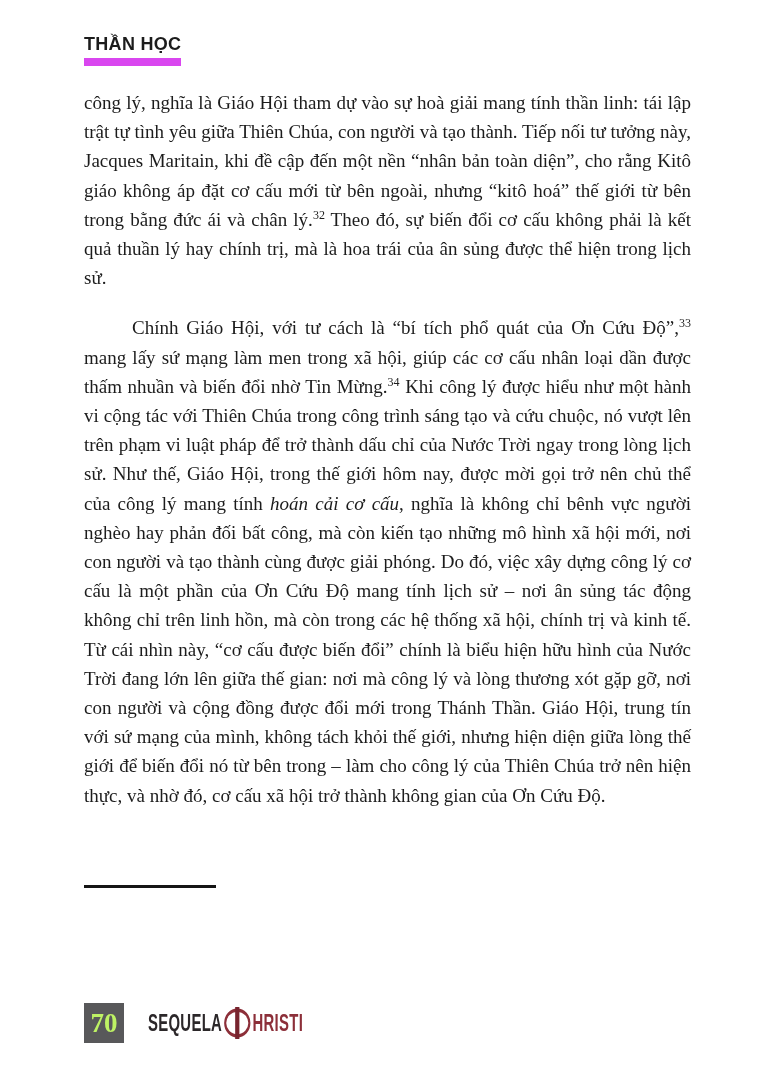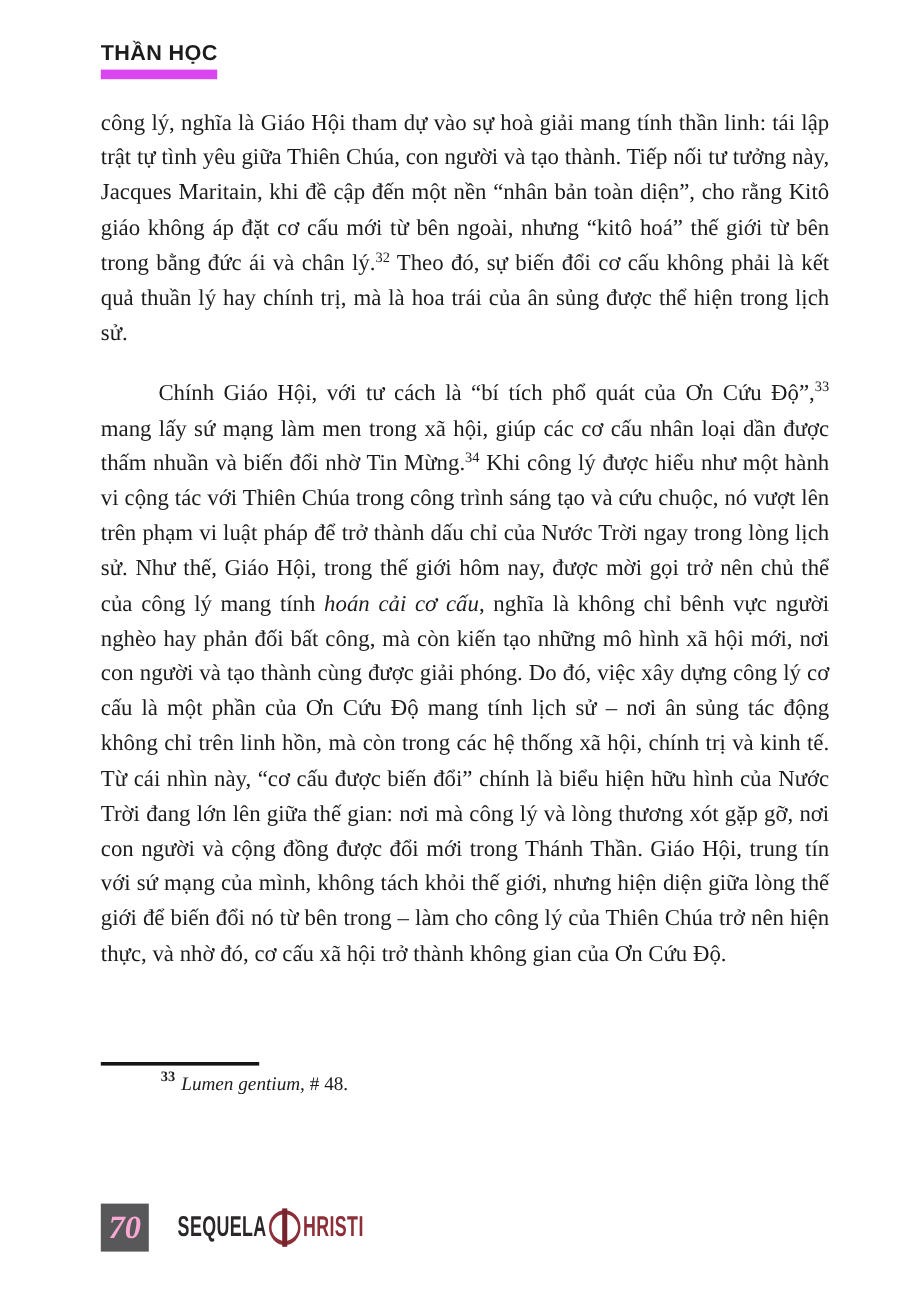--- a/index.html
+++ b/index.html
@@ -39,21 +39,21 @@
   .fn-num { font-weight:bold; margin-right:5px; }
   .footer {
     position:absolute; left:84px; top:1003px; height:40px;
     display:flex; align-items:center;
   }
   .pagenum-box {
     width:40px; height:40px; background:var(--box-gray,#58585a);
     display:flex; align-items:center; justify-content:center;
   }
   .pagenum-box span {
-    color:#f9a8d4; font-weight:bold; font-size:27px; font-family:"Liberation Serif", serif;font-style:italic;
+    color:#bef264; font-weight:bold; font-size:27px; font-family:"Liberation Serif", serif;
   }
   .brand {
     display:flex; align-items:center; margin-left:24px;
     transform:scaleX(.62); transform-origin:left center;
     font-family:"Liberation Sans", sans-serif; font-weight:bold;
     font-size:24px; letter-spacing:.5px; white-space:nowrap;
   }
   .brand-prefix { color:#2b2729; }
   .brand-suffix { color:var(--maroon,#8c2f39); margin-left:1px; }
   .brand-emblem { display:flex; margin:0 1px; }
@@ -70,21 +70,20 @@
   </div>
 
   <div class="body-text">
       <p class="para"><span>công lý, nghĩa là Giáo Hội tham dự vào sự hoà giải mang tính thần linh: tái lập trật tự tình yêu giữa Thiên Chúa, con người và tạo thành. Tiếp nối tư tưởng này, Jacques Maritain, khi đề cập đến một nền “nhân bản toàn diện”, cho rằng Kitô giáo không áp đặt cơ cấu mới từ bên ngoài, nhưng “kitô hoá” thế giới từ bên trong bằng đức ái và chân lý.</span><sup>32</sup><span> Theo đó, sự biến đổi cơ cấu không phải là kết quả thuần lý hay chính trị, mà là hoa trái của ân sủng được thể hiện trong lịch sử.</span></p>
       <p class="para indent"><span>Chính Giáo Hội, với tư cách là “bí tích phổ quát của Ơn Cứu Độ”,</span><sup>33</sup><span> mang lấy sứ mạng làm men trong xã hội, giúp các cơ cấu nhân loại dần được thấm nhuần và biến đổi nhờ Tin Mừng.</span><sup>34</sup><span> Khi công lý được hiểu như một hành vi cộng tác với Thiên Chúa trong công trình sáng tạo và cứu chuộc, nó vượt lên trên phạm vi luật pháp để trở thành dấu chỉ của Nước Trời ngay trong lòng lịch sử. Như thế, Giáo Hội, trong thế giới hôm nay, được mời gọi trở nên chủ thể của công lý mang tính </span><em>hoán cải cơ cấu</em><span>, nghĩa là không chỉ bênh vực người nghèo hay phản đối bất công, mà còn kiến tạo những mô hình xã hội mới, nơi con người và tạo thành cùng được giải phóng. Do đó, việc xây dựng công lý cơ cấu là một phần của Ơn Cứu Độ mang tính lịch sử – nơi ân sủng tác động không chỉ trên linh hồn, mà còn trong các hệ thống xã hội, chính trị và kinh tế. Từ cái nhìn này, “cơ cấu được biến đổi” chính là biểu hiện hữu hình của Nước Trời đang lớn lên giữa thế gian: nơi mà công lý và lòng thương xót gặp gỡ, nơi con người và cộng đồng được đổi mới trong Thánh Thần. Giáo Hội, trung tín với sứ mạng của mình, không tách khỏi thế giới, nhưng hiện diện giữa lòng thế giới để biến đổi nó từ bên trong – làm cho công lý của Thiên Chúa trở nên hiện thực, và nhờ đó, cơ cấu xã hội trở thành không gian của Ơn Cứu Độ.</span></p>
     </div>
 
   <div class="fn-sep"></div>
 
   <div class="footnotes">
-      <p class="footnote"><sup class="fn-num">33</sup><em>Lumen gentium,</em><span> # 48.</span></p>
     </div>
 
   <div class="footer">
     <div class="pagenum-box">
       <span>70</span>
     </div>
     <div class="brand">
       <span class="brand-prefix">SEQUELA</span>
       <span class="brand-emblem">
         <svg width="46" height="34" viewBox="0 0 46 34" aria-hidden="true">

